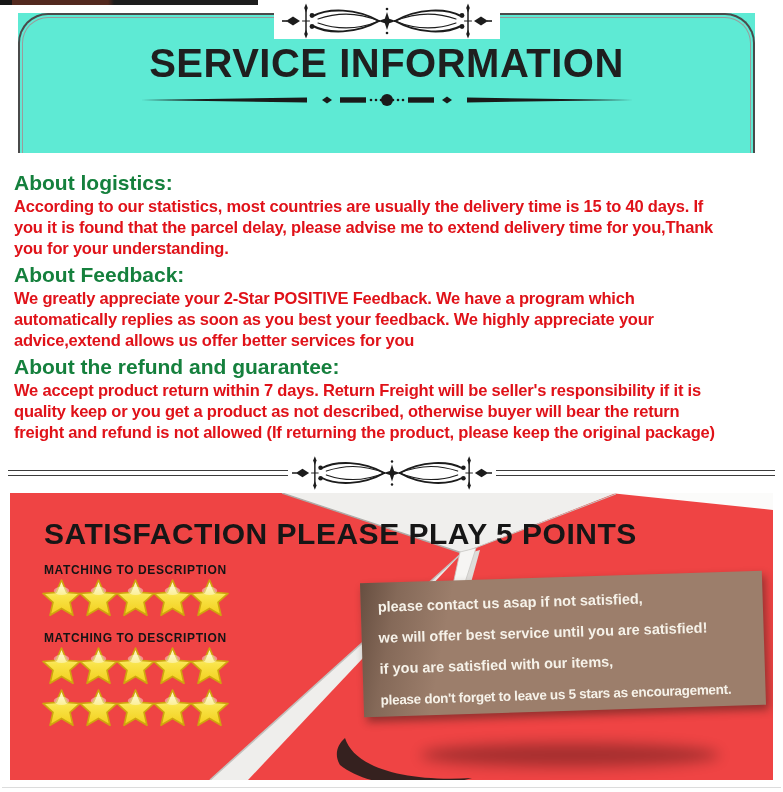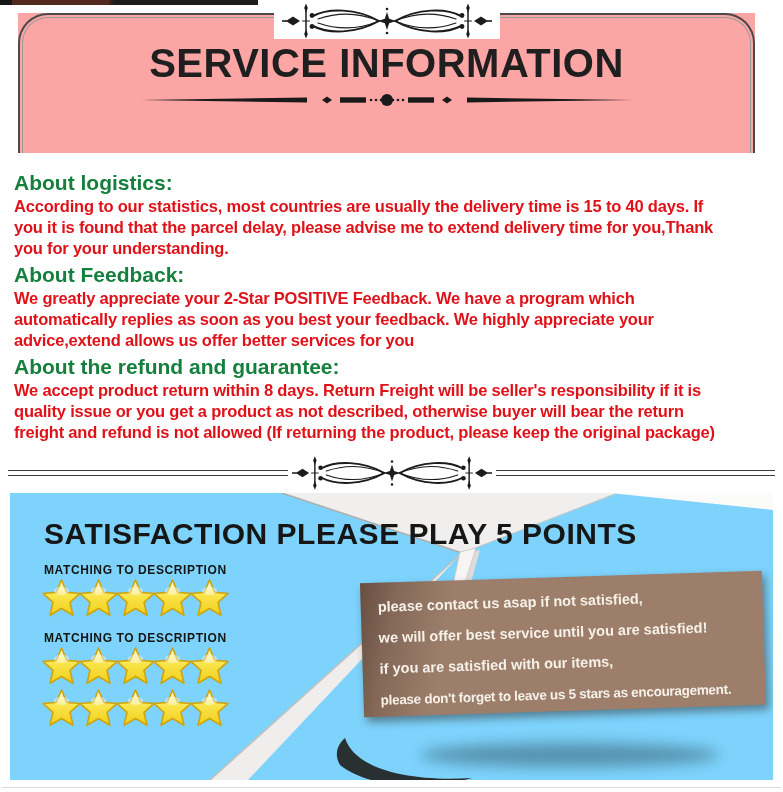--- a/index.html
+++ b/index.html
@@ -4,21 +4,21 @@
 <style>
   html,body{margin:0;padding:0;background:#ffffff;}
   .page{position:relative;width:783px;height:792px;background:#fff;overflow:hidden;
         font-family:"Liberation Sans",sans-serif;}
 
   
   .top-strip{position:absolute;top:0;left:0;width:258px;height:5px;
     background:linear-gradient(90deg,#161616 0 12px,#53291f 12px 108px,#1d1d1d 114px 100%);}
 
   
-  .hero{position:relative;margin:13px 28px 0 18px;height:140px;background:#fca5a5;}
+  .hero{position:relative;margin:13px 28px 0 18px;height:140px;background:#5eead4;}
   .hero::before{content:"";position:absolute;inset:0;border:2px solid #4a4a4a;border-bottom:none;
     border-radius:30px 30px 0 0;}
   .hero::after{content:"";position:absolute;inset:4px;bottom:0;border:1px solid #9b9b9b;border-bottom:none;
     border-radius:26px 26px 0 0;}
   .top-ornament{position:absolute;top:-10px;left:50%;transform:translateX(-50%);
     background:#ffffff;padding:0 8px;z-index:2;line-height:0;}
   .hero h1{position:relative;z-index:1;margin:0;padding-top:28px;text-align:center;
     font-size:40px;font-weight:bold;color:#1f1f1f;letter-spacing:0.5px;}
   .title-divider{display:block;margin:5px auto 0;line-height:0;text-align:center;position:relative;z-index:1;}
 
@@ -28,21 +28,21 @@
   .policies p{margin:0;font-size:16.5px;line-height:21px;color:#e01219;font-weight:bold;
     letter-spacing:-0.2px;white-space:nowrap;}
   .policies .sec{margin-bottom:3px;}
 
   
   .mid-divider{display:flex;align-items:center;margin:12px 8px 0 8px;height:36px;}
   .dline{flex:1;height:4px;border-top:1.5px solid #3c3c3c;border-bottom:1.5px solid #3c3c3c;}
   .mid-divider .orn{line-height:0;margin:0 4px;}
 
   
-  .satisfaction{position:relative;margin:2px 10px 0 10px;height:287px;background:#7dd3fc;overflow:hidden;}
+  .satisfaction{position:relative;margin:2px 10px 0 10px;height:287px;background:#ef4444;overflow:hidden;}
   .fold-layer{position:absolute;inset:0;z-index:1;}
   .satisfaction h2{position:relative;z-index:2;margin:0;padding:24px 0 0 34px;
     font-size:30px;font-weight:bold;color:#161616;letter-spacing:0.5px;}
   .ratings{position:relative;z-index:2;margin-left:34px;}
   .rating-label{margin-top:12px;font-size:12px;font-weight:bold;color:#141414;letter-spacing:0.6px;}
   .stars{display:flex;margin:1px 0 0 -3px;}
   .stars svg{display:block;margin-right:-4px;}
 
   
   .notice{position:absolute;z-index:3;left:352px;top:84px;width:402px;height:134px;
@@ -148,22 +148,22 @@
       <p>you for your understanding.</p>
     </div>
     <div class="sec">
       <h2>About Feedback:</h2>
       <p>We greatly appreciate your 2-Star POSITIVE Feedback. We have a program which</p>
       <p>automatically replies as soon as you best your feedback. We highly appreciate your</p>
       <p>advice,extend allows us offer better services for you</p>
     </div>
     <div class="sec">
       <h2>About the refund and guarantee:</h2>
-      <p>We accept product return within 8 days. Return Freight will be seller's responsibility if it is</p>
-      <p>quality issue or you get a product as not described, otherwise buyer will bear the return</p>
+      <p>We accept product return within 7 days. Return Freight will be seller's responsibility if it is</p>
+      <p>quality keep or you get a product as not described, otherwise buyer will bear the return</p>
       <p>freight and refund is not allowed (If returning the product, please keep the original package)</p>
     </div>
   </section>
 
   <div class="mid-divider">
     <span class="dline"></span>
     <span class="orn">
       <svg width="200" height="36">
           <use href="#flourish"></use>
         </svg>

